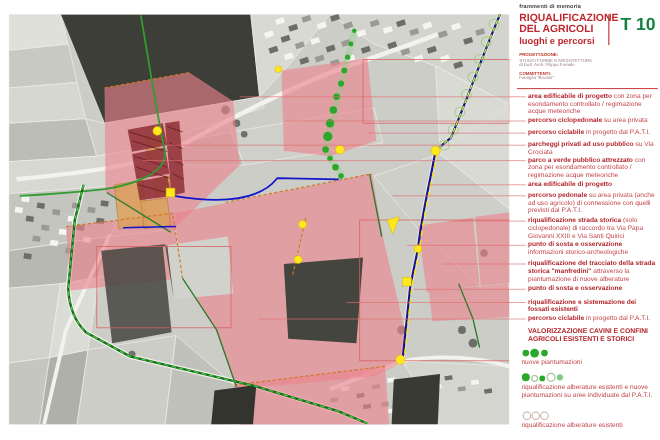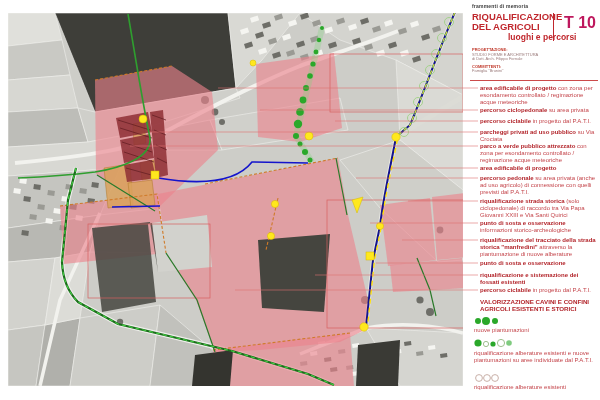--- a/index.html
+++ b/index.html
@@ -4,22 +4,22 @@
 <style>
   html,body{margin:0;padding:0;background:#888;}
   .canvas{position:relative;width:600px;height:400px;background:#ffffff;overflow:hidden;
           font-family:"Liberation Sans", sans-serif;}
   svg{position:absolute;left:0;top:0;}
   
   .hdr{position:absolute;left:472px;top:3px;width:126px;color:#c0272d;}
   .series{font-size:5px;font-weight:bold;color:#3a3a3a;letter-spacing:.2px;margin-bottom:3px;}
   .titlewrap{position:relative;}
   .t1{font-size:9.5px;font-weight:bold;line-height:10px;}
-  .t3{font-size:8.5px;font-weight:bold;line-height:10px;margin-left:36px;}
-  .sheet{position:absolute;right:2px;top:2px;font-size:16px;font-weight:bold;color:#be185d;}
+  .t3{font-size:8.5px;font-weight:bold;line-height:10px;}
+  .sheet{position:absolute;right:2px;top:2px;font-size:16px;font-weight:bold;color:#15803d;}
   .vdiv{position:absolute;right:44px;top:1px;width:1px;height:28px;background:#c0272d;}
   .tiny{margin-top:6px;font-size:4px;line-height:4.6px;color:#9a7a7a;}
   .tiny .lbl{color:#c0392b;font-weight:bold;font-size:4px;}
   .tiny .blk{margin-bottom:3px;}
   .hrule{position:absolute;left:470px;top:80px;width:128px;height:1px;background:#cc4a4a;}
   
   .li{position:absolute;left:480px;width:118px;font-size:6px;line-height:7px;color:#c4454b;}
   .li b{color:#b3262c;font-weight:bold;}
   .sect{position:absolute;left:480px;width:118px;font-size:6.2px;line-height:7px;
         font-weight:bold;color:#b3262c;}

